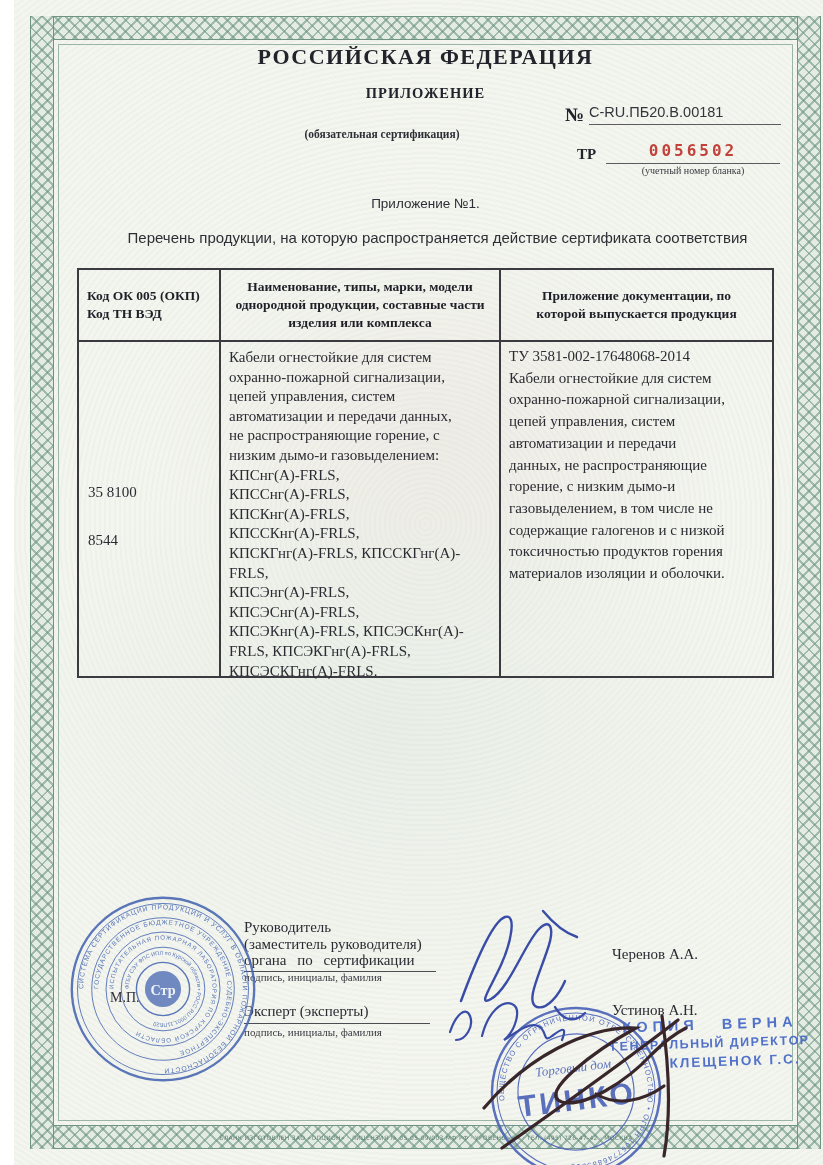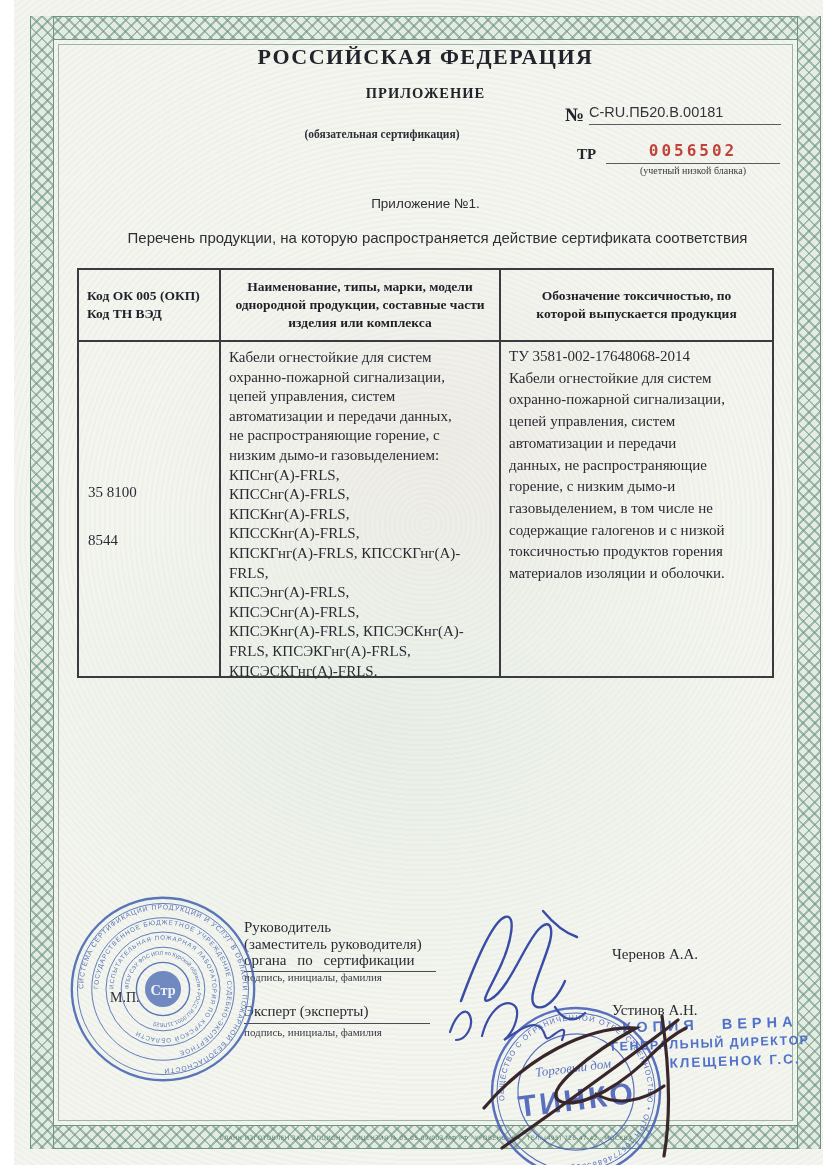--- a/index.html
+++ b/index.html
@@ -93,30 +93,30 @@
   <div class="inner-line"></div>
   <div class="microtext">БЛАНК ИЗГОТОВЛЕН ЗАО «ОПЦИОН» · ЛИЦЕНЗИЯ № 05-05-09/003 МФ РФ · УРОВЕНЬ «В» · ТЕЛ. (495) 726-47-42 · МОСКВА</div>
 
   <div class="t-country">РОССИЙСКАЯ ФЕДЕРАЦИЯ</div>
   <div class="t-annex">ПРИЛОЖЕНИЕ</div>
   <div class="t-nosign">№</div>
   <div class="t-certnum">C-RU.ПБ20.В.00181</div>
   <div class="t-mandatory">(обязательная сертификация)</div>
   <div class="t-tr">ТР</div>
   <div class="t-blanknum">0056502</div>
-  <div class="t-blanknote">(учетный низкой бланка)</div>
+  <div class="t-blanknote">(учетный номер бланка)</div>
   <div class="t-annexno">Приложение №1.</div>
   <div class="t-listtitle">Перечень продукции, на которую распространяется действие сертификата соответствия</div>
 
   <div class="tbl">
     <div class="trow thead">
       <div class="c1 hcell hc1">Код ОК 005 (ОКП)
 Код ТН ВЭД</div>
       <div class="c2 hcell hc2">Наименование, типы, марки, модели однородной продукции, составные части изделия или комплекса</div>
-      <div class="c3 hcell hc3">Обозначение токсичностью, по которой выпускается продукция</div>
+      <div class="c3 hcell hc3">Приложение документации, по которой выпускается продукция</div>
     </div>
     <div class="trow tbody">
       <div class="c1 codes">35 8100
 
 8544</div>
       <div class="c2 prod">Кабели огнестойкие для систем
 охранно-пожарной сигнализации,
 цепей управления, систем
 автоматизации и передачи данных,
 не распространяющие горение, с

